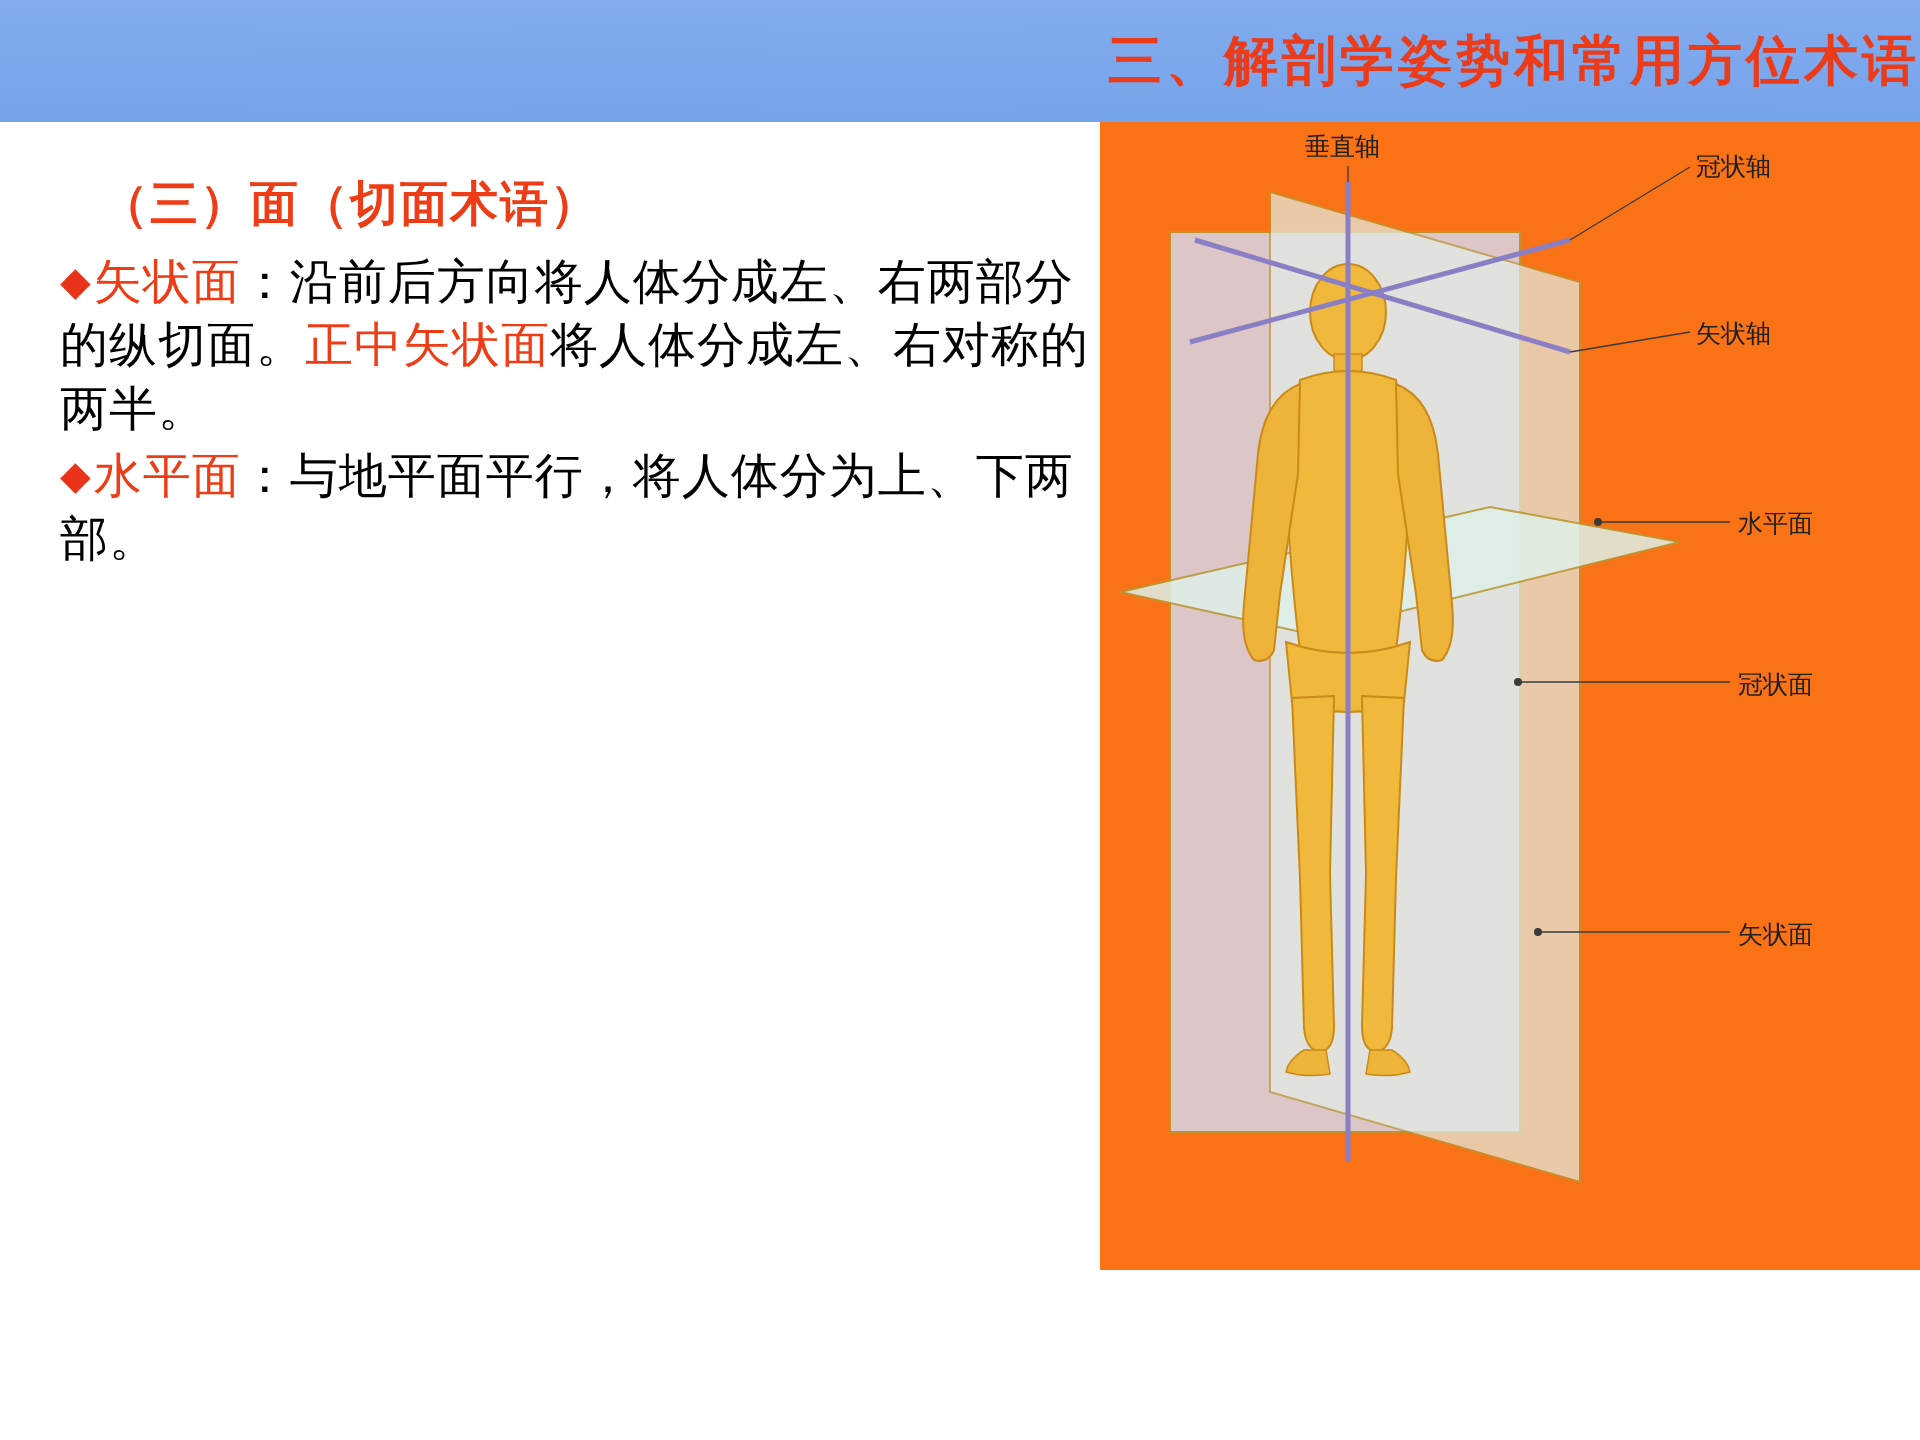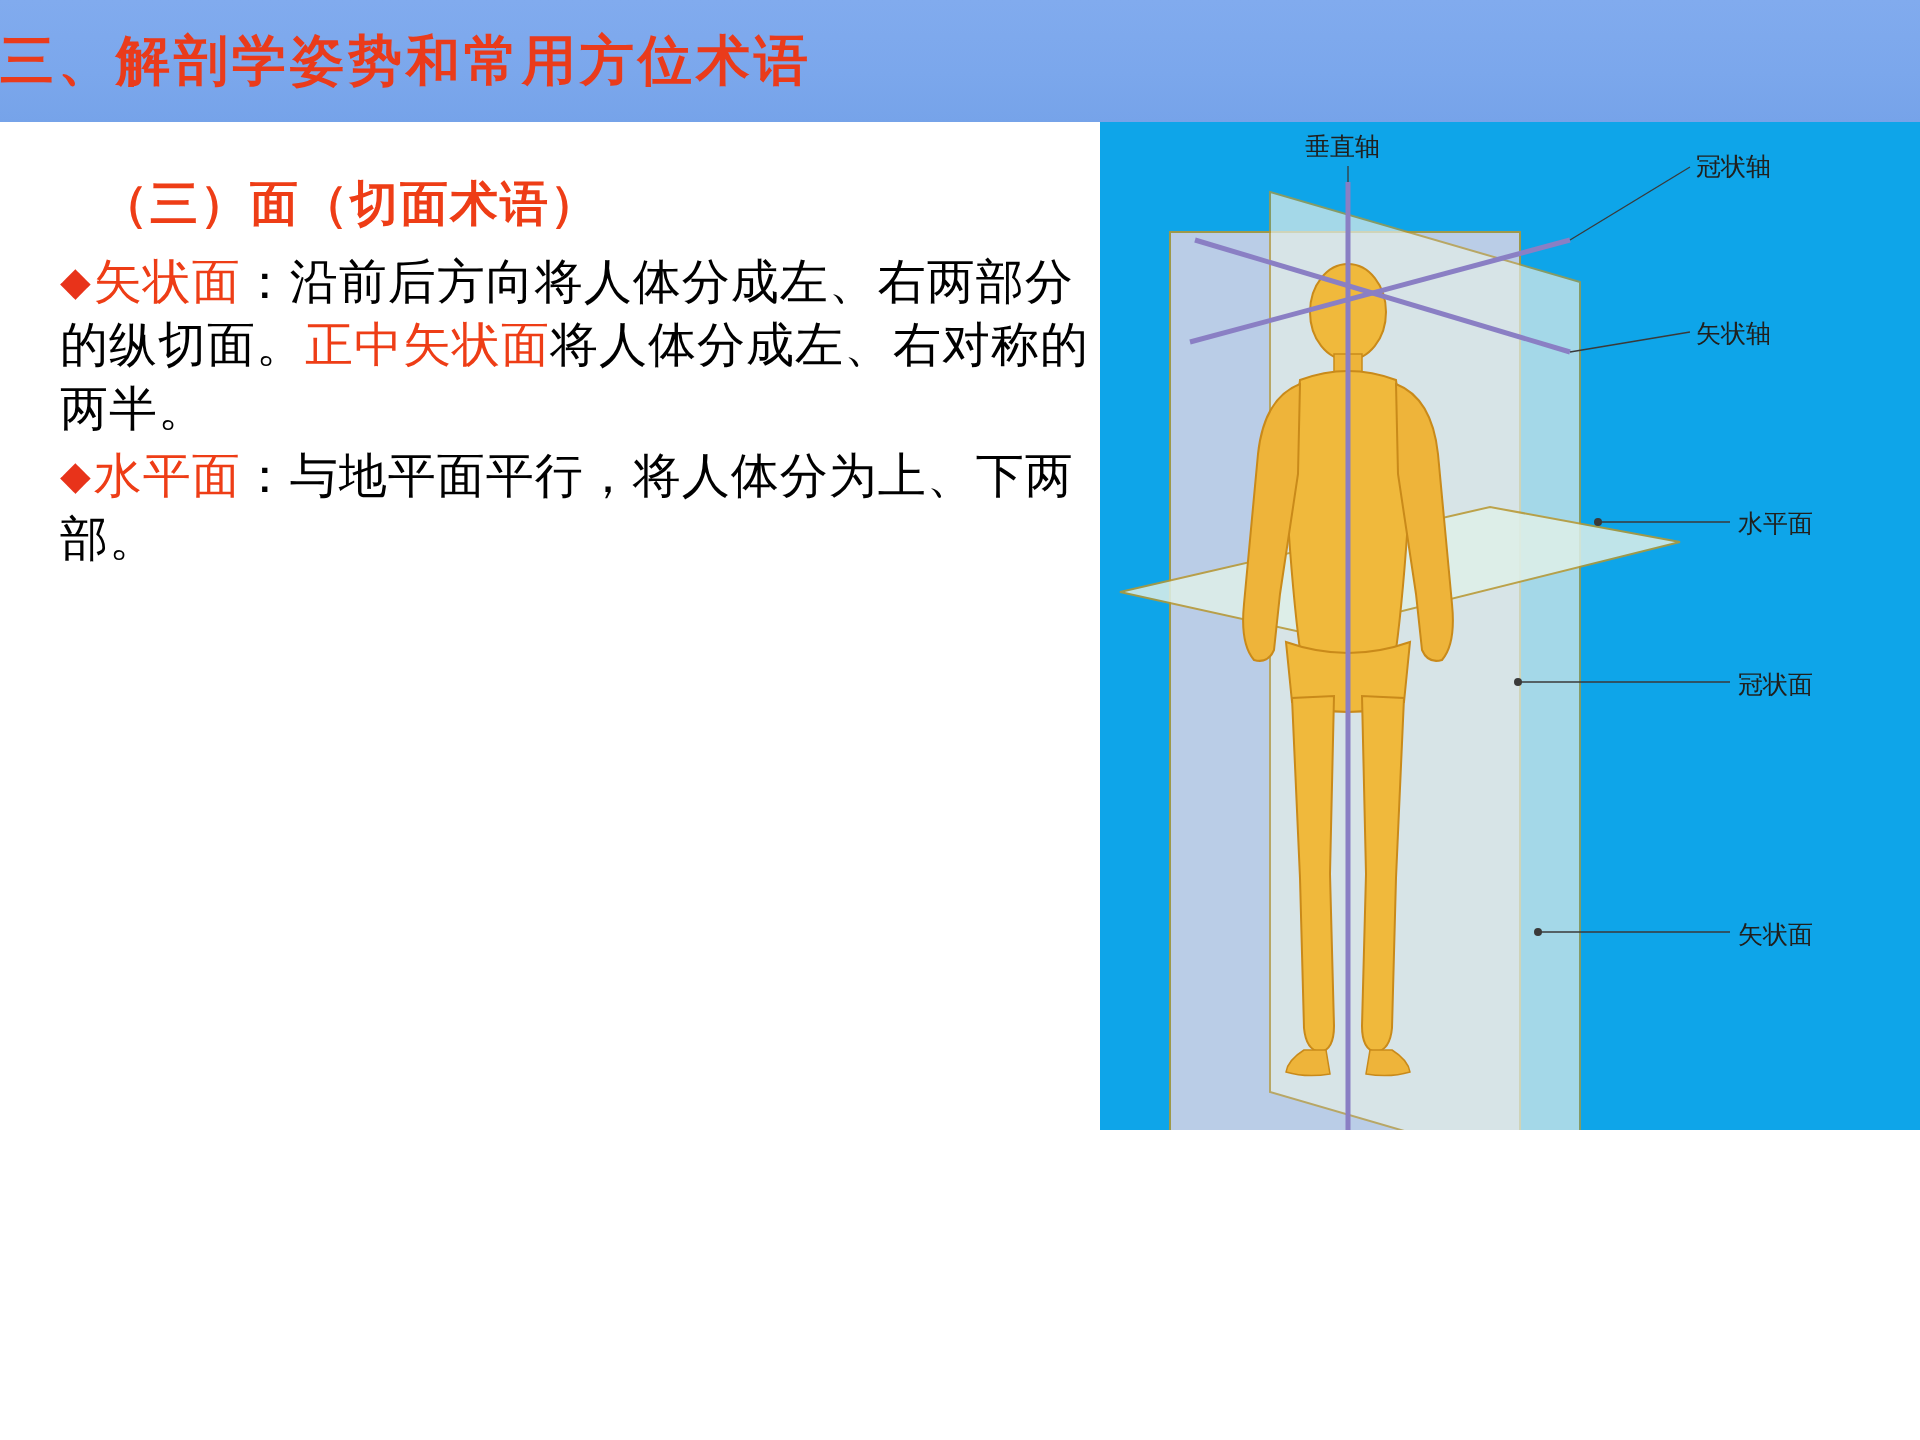--- a/index.html
+++ b/index.html
@@ -19,21 +19,21 @@
   .title-bar {
     position: absolute;
     left: 0;
     top: 0;
     width: 1920px;
     height: 122px;
     background: #7ba7ec;
     background: linear-gradient(180deg, #81abee 0%, #7ba7ec 60%, #76a3e9 100%);
     display: flex;
     align-items: center;
-    justify-content: flex-start;
+    justify-content: flex-end;
   }
   .title-text {
     color: #ea3b1b;
     font-size: 54px;
     font-weight: bold;
     letter-spacing: 4px;
     font-family: "DejaVu Serif", "Liberation Serif", serif;
     white-space: nowrap;
   }
 
@@ -72,23 +72,23 @@
   .red {
     color: #ee3d16;
   }
 
   
   .figure {
     position: absolute;
     left: 1100px;
     top: 122px;
     width: 820px;
-    height: 1008px;
+    height: 1148px;
     overflow: hidden;
-    background: #0ea5e9;
+    background: #f97316;
   }
   .fig-label {
     position: absolute;
     font-size: 25px;
     color: #20201e;
     font-family: "DejaVu Serif", "Liberation Serif", serif;
     white-space: nowrap;
   }
   svg.fig-svg {
     position: absolute;

